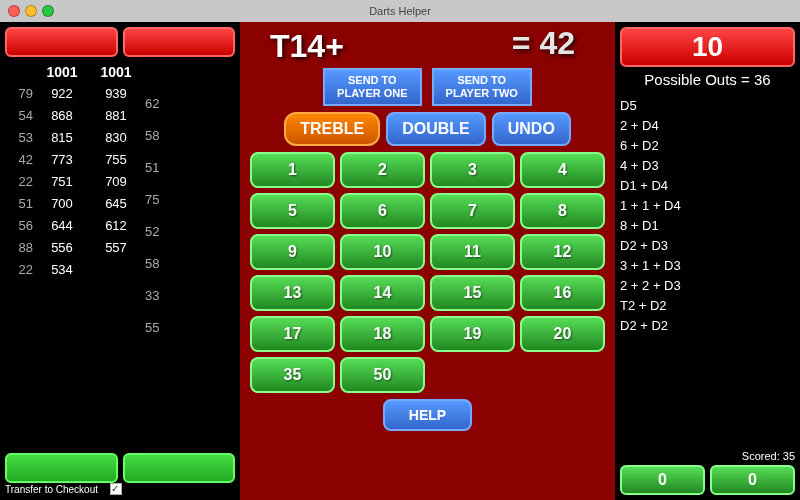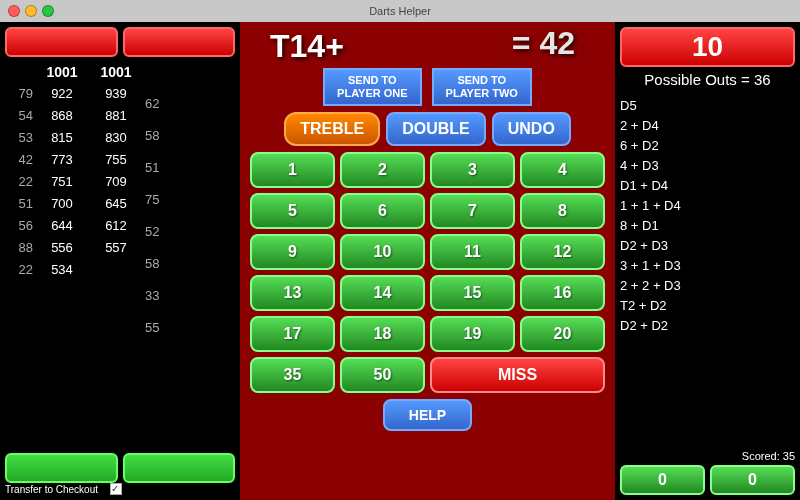--- a/index.html
+++ b/index.html
@@ -430,21 +430,20 @@
       <button class="num-btn">13</button>
       <button class="num-btn">14</button>
       <button class="num-btn">15</button>
       <button class="num-btn">16</button>
       <button class="num-btn">17</button>
       <button class="num-btn">18</button>
       <button class="num-btn">19</button>
       <button class="num-btn">20</button>
       <button class="num-btn">35</button>
       <button class="num-btn">50</button>
-      <button class="miss-btn">MISS</button>
     </div>
     <button class="help-btn">HELP</button>
   </div>
 
   <div class="right-panel">
     <div class="score-display">10</div>
     <div class="possible-outs">Possible Outs = 36</div>
     <div class="outs-list">
       <div class="out-item">D5</div>
       <div class="out-item">2 + D4</div>

